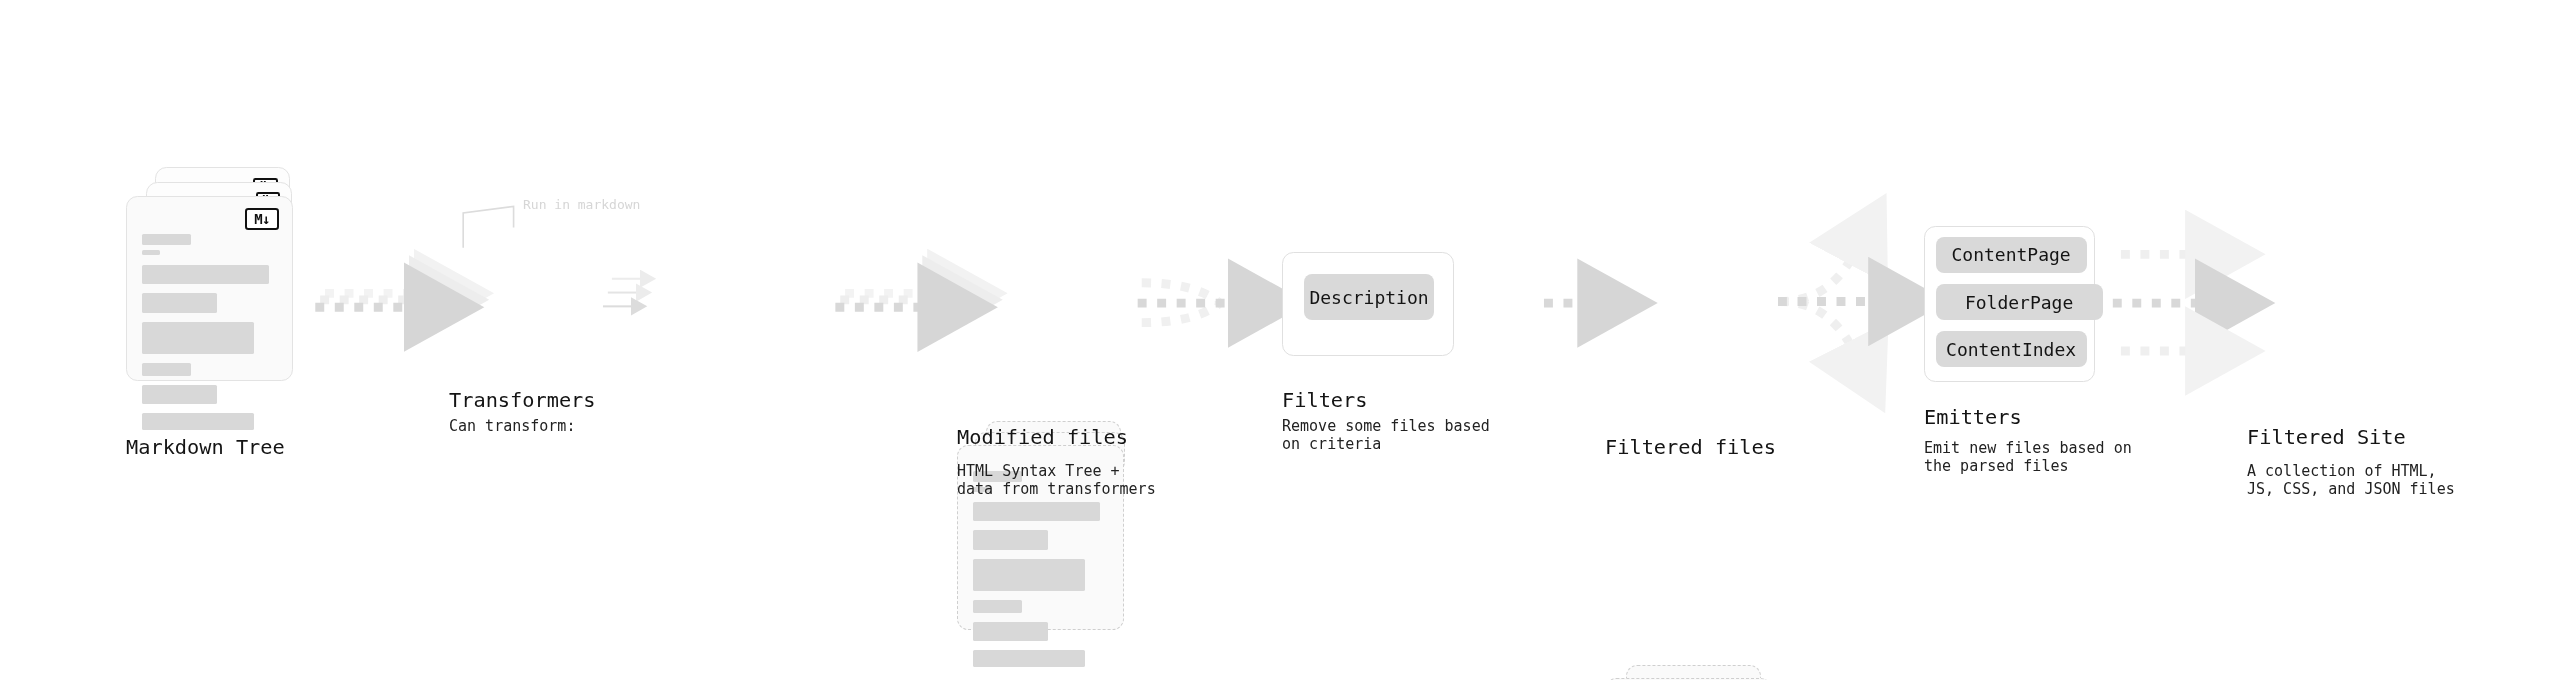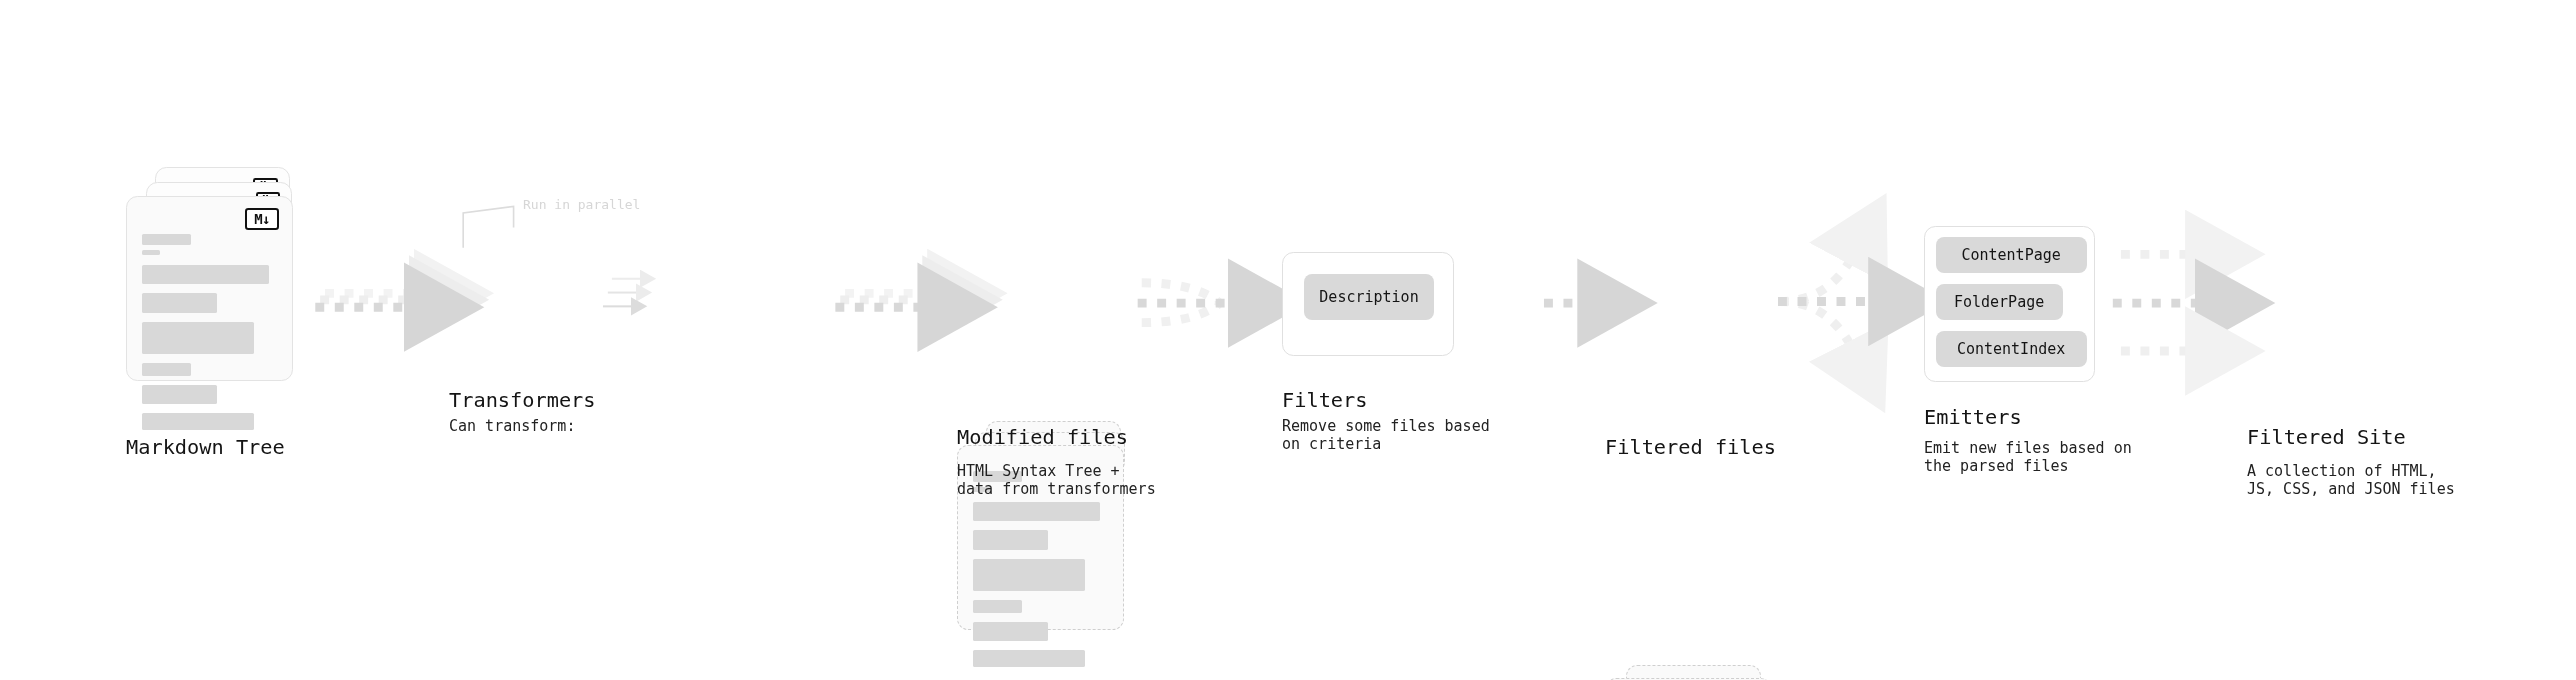--- a/index.html
+++ b/index.html
@@ -100,21 +100,21 @@
     border-radius:11.4px;
     background:#ffffff;
   }
   .pbox.ghost{background:transparent;}
   .pill{
     position:absolute;
     box-sizing:border-box;
     background:#d9d9d9;
     border-radius:8.1px;
     display:flex;align-items:center;justify-content:center;
-    font-size:15px;
+    font-size:18px;
     color:#141414;
     white-space:nowrap;
   }
   .pill.ghost{background:#ebebeb;}
   .pill.ghost2{background:#e4e4e4;}
 
   
   svg.arrows{position:absolute;left:0;top:0;width:2576px;height:681px;overflow:visible;}
   .runlabel{
     position:absolute;
@@ -208,21 +208,21 @@
         <div class="bar" style="width:75px;height:19.5px;"></div>
         <div class="bar" style="width:112px;height:32px;"></div>
         <div class="bar" style="width:49px;height:13px;"></div>
         <div class="bar" style="width:75px;height:19.5px;"></div>
         <div class="bar" style="width:112px;height:16.3px;"></div>
       </div>
     </div>
   </div>
   <div class="title" style="left:126px;top:435px;">Markdown Tree</div>
 
-  <div class="runlabel" style="left:523px;top:197px;">Run in parallel</div>
+  <div class="runlabel" style="left:523px;top:197px;">Run in markdown</div>
 
 
   <div class="title" style="left:449px;top:388px;">Transformers</div>
   <div class="sub" style="left:449px;top:417px;">Can transform:</div>
 
   <div class="node stack" style="left:957px;top:177px;width:187px;height:244px;">
     <div class="card dashed" style="left:29px;top:0px;width:135px;height:41px;"></div>
     <div class="card dashed" style="left:18px;top:11.4px;width:150px;height:41px;"></div>
     <div class="card dashed" style="left:0px;top:24.4px;width:167px;height:185px;">
       <div class="card-body" style="top:24.4px;">
@@ -254,21 +254,21 @@
     <div class="card dashed" style="left:21px;top:0px;width:135px;height:41px;"></div>
     <div class="card dashed" style="left:0px;top:13px;width:167px;height:185px;">
       
     </div>
   </div>
   <div class="title" style="left:1605px;top:435px;">Filtered files</div>
 
   <div class="node" style="left:1924px;top:226px;width:179px;height:163px;">
     <div class="pbox" style="left:0px;top:0px;width:171px;height:156px;">
       <div class="pill" style="left:10.6px;top:9.8px;width:151px;height:36px;">ContentPage</div>
-      <div class="pill" style="left:10.6px;top:57px;width:127px;height:36px;">FolderPage</div>
+      <div class="pill" style="left:10.6px;top:57px;width:167px;height:36px;">FolderPage</div>
       <div class="pill" style="left:10.6px;top:104px;width:151px;height:36px;">ContentIndex</div>
     </div>
   </div>
   <div class="title" style="left:1924px;top:405px;">Emitters</div>
   <div class="sub" style="left:1924px;top:439px;">Emit new files based on
 the parsed files</div>
 
   <div class="title" style="left:2247px;top:425px;">Filtered Site</div>
   <div class="sub" style="left:2247px;top:462px;">A collection of HTML,
 JS, CSS, and JSON files</div>

